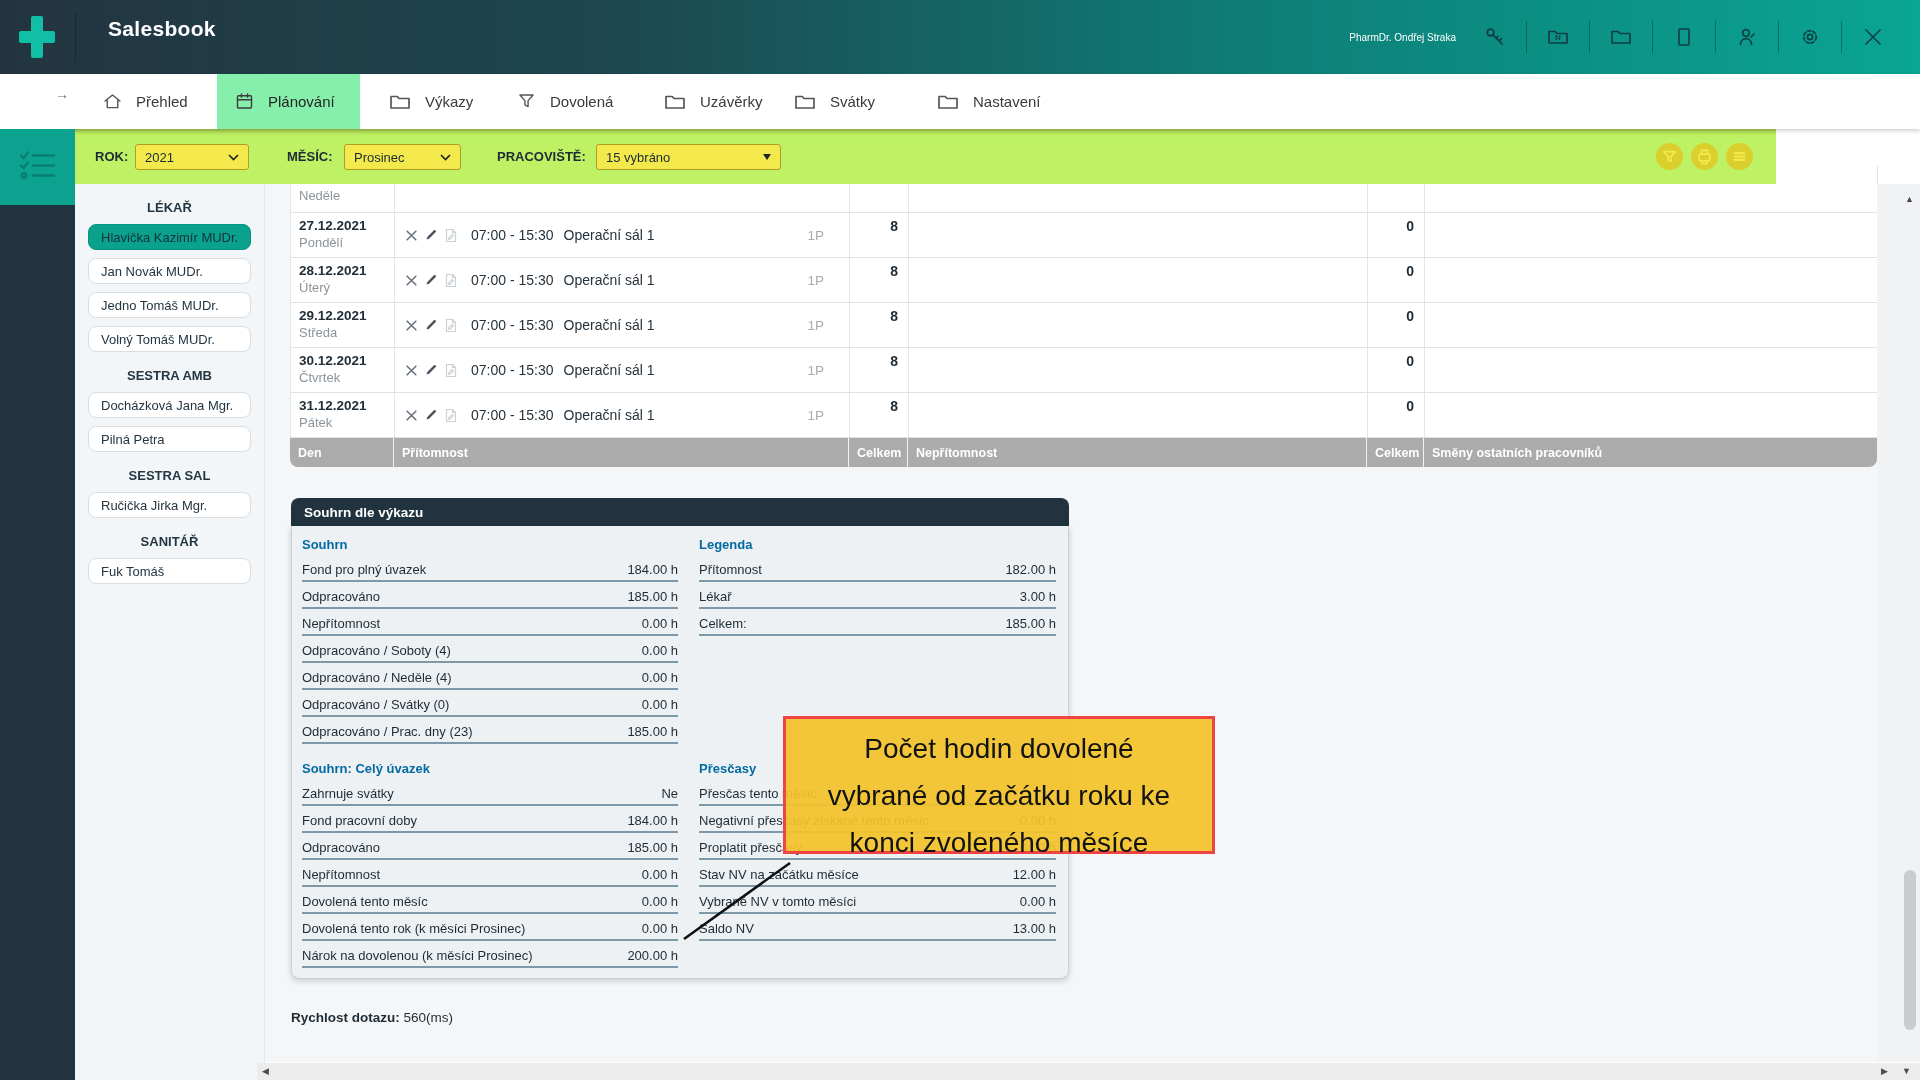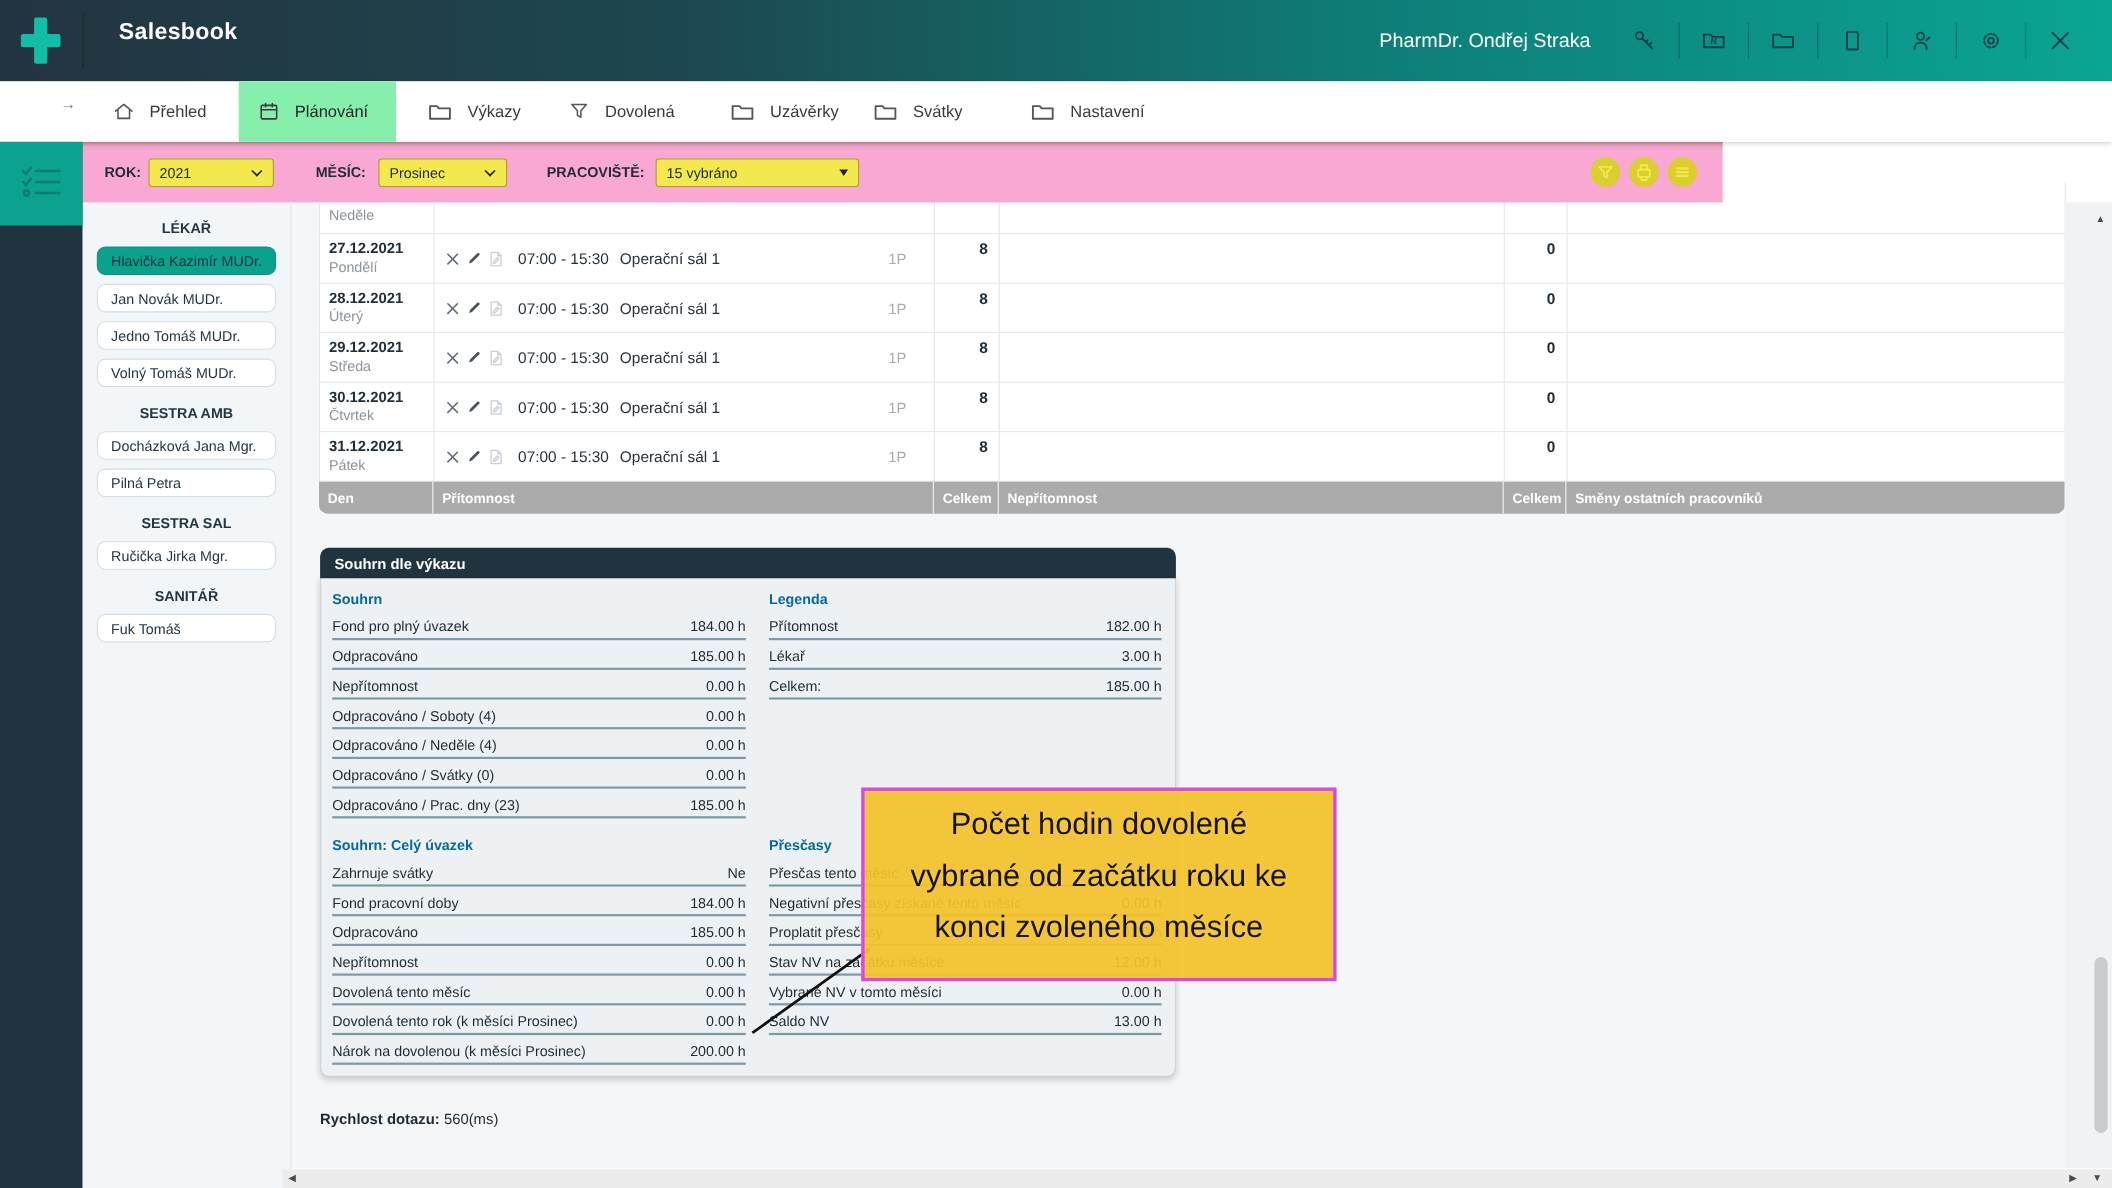--- a/index.html
+++ b/index.html
@@ -8,35 +8,35 @@
   .screen { position:relative; width:1920px; height:1080px; overflow:hidden; }
 
   
   .topbar { position:absolute; left:0; top:0; width:1920px; height:74px; z-index:30;
             background:linear-gradient(90deg,#233440 0%,#1d4750 32%,#0e7f78 66%,#0aa593 100%);
             display:flex; align-items:center; }
   .logo { position:absolute; left:17px; top:13px; }
   .topbar-divider { position:absolute; left:75px; top:12px; width:1px; height:50px; background:rgba(0,0,0,.25); }
   .app-title { position:absolute; left:108px; top:17px; color:#fff; font-size:21px; font-weight:700; letter-spacing:.3px; }
   .topbar-right { position:absolute; right:34px; top:0; height:74px; display:flex; align-items:center; gap:18px; }
-  .user-name { color:#fff; font-size:18px; margin-right:18px; }
+  .user-name { color:#fff; font-size:10px; margin-right:8px; }
   .tb-icon { width:26px; height:26px; display:flex; align-items:center; justify-content:center; cursor:pointer; }
   .tb-sep { width:1px; height:32px; background:rgba(0,0,0,.28); }
 
   
   .tabsbar { position:absolute; left:0; top:74px; width:1920px; height:55px; background:#fff; z-index:30;
              box-shadow:0 2px 4px rgba(0,0,0,.18); }
   .collapse-arrow { position:absolute; left:55px; top:12px; font-size:14px; color:#6d6d6d; cursor:pointer; }
   .tab { position:absolute; top:0; height:55px; display:flex; align-items:center; gap:13px; padding:0 17px; cursor:pointer; }
   .tab.active { background:#86efac; }
   .tab .tab-label { font-size:15px; color:#3a3a3a; }
   .tab.active .tab-label { color:#262626; }
 
   
-  .filterbar { position:absolute; left:75px; top:129px; width:1491px; height:55px; background:#f9a8d4; z-index:29;
+  .filterbar { position:absolute; left:75px; top:129px; width:1701px; height:55px; background:#bef264; z-index:29;
                box-shadow:inset 0 7px 7px -7px rgba(100,92,0,.55); }
   .f-label { position:absolute; top:20px; font-size:13px; font-weight:700; color:#202d36; }
   .dropdown { position:absolute; top:15px; height:26px; background:#F3E94C; border:1px solid #ac9f23;
               border-radius:3px; display:flex; align-items:center; padding:0 9px; cursor:pointer; }
   .dropdown .dd-value { font-size:13px; color:#202d36; flex:1; }
   .dd-tri { width:0; height:0; border-left:4.5px solid transparent; border-right:4.5px solid transparent; border-top:6px solid #222; }
   .filter-actions { position:absolute; right:23px; top:14px; display:flex; gap:8px; }
   .circle-btn { width:27px; height:27px; border-radius:50%; background:#DACF2D; display:flex; align-items:center; justify-content:center; cursor:pointer; }
 
   
@@ -85,22 +85,22 @@
   .p-section.second { margin-top:14px; }
   .p-col-left { width:376px; }
   .p-col-right { flex:1; }
   .sec-title { height:21px; display:flex; align-items:flex-end; font-size:13px; font-weight:700; color:#0369a1; padding-bottom:3px; }
   .srow { height:27px; display:flex; justify-content:space-between; align-items:flex-end;
           border-bottom:2px solid #7E98A8; padding-bottom:3px; font-size:13px; color:#1E2B35; }
   .srow .s-val { font-weight:400; white-space:nowrap; }
 
   
   .leader-svg { position:absolute; left:660px; top:850px; width:140px; height:100px; z-index:4; }
-  .tooltip { position:absolute; left:783px; top:716px; width:432px; height:176px; z-index:5;
-             background:rgba(243,195,42,.93); border:3px solid #d946ef; text-align:center; padding-top:6px; }
+  .tooltip { position:absolute; left:783px; top:716px; width:432px; height:138px; z-index:5;
+             background:rgba(243,195,42,.93); border:3px solid #ef4444; text-align:center; padding-top:6px; }
   .tooltip div { font-size:28px; line-height:47px; color:#121212; }
 
   
   .status { position:absolute; left:291px; top:1010px; font-size:13.5px; color:#1E2B35; z-index:2; }
   .status b { font-weight:700;margin-top:35px; }
 
   
   .vgutter { position:absolute; left:1877px; top:184px; width:43px; height:878px; background:#F1F2F3; z-index:6; }
   .v-up { position:absolute; left:28px; top:10px; font-size:9px; color:#4b4b4b; cursor:pointer; }
   .v-thumb { position:absolute; left:27px; top:686px; width:12px; height:160px; background:#C9CBCC; border-radius:6px; cursor:pointer; }

